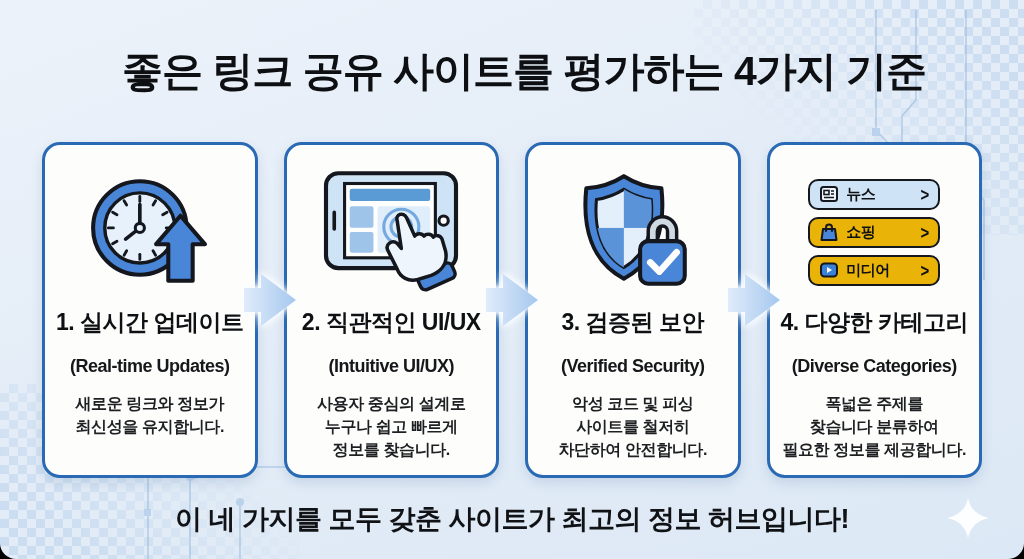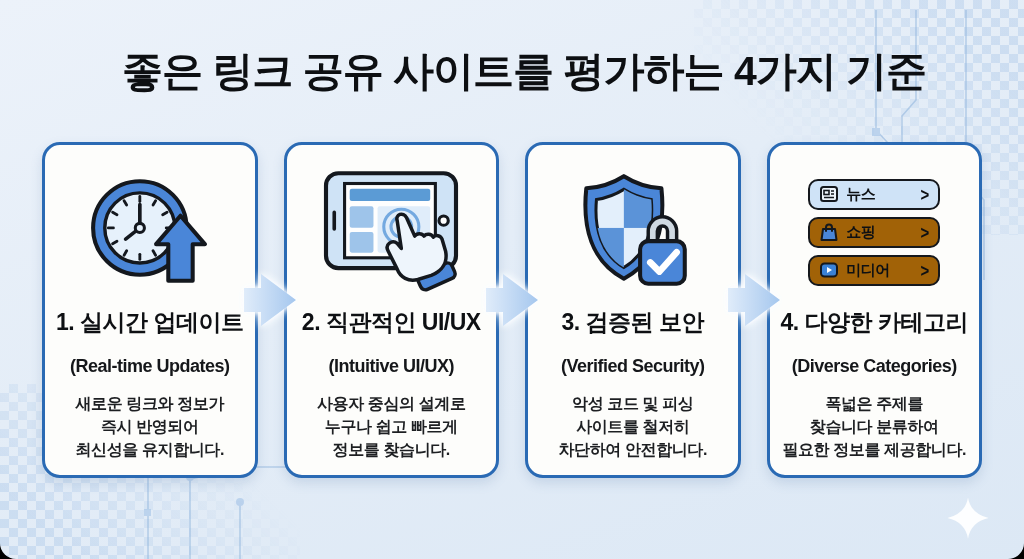--- a/index.html
+++ b/index.html
@@ -58,21 +58,21 @@
   .flow-arrow{
     position:absolute;top:272px;width:54px;height:56px;
     filter:drop-shadow(0 0 4px #fbfdff) drop-shadow(0 0 2px #fbfdff);
     pointer-events:none;
   }
   .arrow-1{left:244px;} .arrow-2{left:486px;} .arrow-3{left:728px;}
   
   .cat-stack{display:flex;flex-direction:column;gap:7px;width:132px;}
   .cat-btn{
     height:31px;border:2.5px solid #15181d;border-radius:10px;
-    background:#a16207;display:flex;align-items:center;gap:7px;
+    background:#eab308;display:flex;align-items:center;gap:7px;
     padding:0 9px;box-sizing:border-box;
   }
   .cat-btn.first{background:#cfe3f7;}
   .cat-label{font-size:15px;font-weight:800;color:#0e1013;letter-spacing:-0.5px;}
   .cat-chevron{margin-left:auto;font-size:15px;font-weight:800;color:#0e1013;transform:scaleY(1.2);}
 </style>
 </head>
 <body>
 
 <div id="page">
@@ -138,21 +138,20 @@
             <line x1="52" y1="54" x2="38" y2="65"></line>
           </g>
           <circle cx="52" cy="54" r="4.5" fill="#e6f1fb" stroke="#14181e" stroke-width="3"></circle>
           <polygon points="92,42 116,70 104,70 104,106 80,106 80,70 68,70" fill="#4a86d8" stroke="#14181e" stroke-width="4" stroke-linejoin="round"></polygon>
         </svg>
       </div>
       <div class="card-title">1. 실시간 업데이트</div>
       <div class="card-subtitle">(Real-time Updates)</div>
       <div class="card-body">
         <div>새로운 링크와 정보가</div>
-        <div>즉시 반영되어</div>
         <div>최신성을 유지합니다.</div>
       </div>
     </div>
 
     <div class="card">
       <div class="icon-area">
         <svg width="138" height="130" viewBox="0 0 132 126">
           <rect x="3" y="6" width="126" height="92" rx="12" fill="#cfe3f6" stroke="#14181e" stroke-width="4"></rect>
           <rect x="21" y="16" width="88" height="72" fill="#fefefe" stroke="#14181e" stroke-width="3"></rect>
           <rect x="26" y="21" width="78" height="12" rx="2" fill="#5b9bd5"></rect>
@@ -271,13 +270,14 @@
   <svg class="flow-arrow arrow-3" viewBox="0 0 54 56">
     <defs>
         <linearGradient id="ag3" x1="0" y1="0" x2="1" y2="0">
       <stop offset="0" stop-color="#e0ecfa"></stop>
           <stop offset="1" stop-color="#a5c7ee"></stop>
     </linearGradient>
       </defs>
     <polygon points="0,16 17,16 17,2 52,28 17,54 17,40 0,40" fill="url(#ag3)"></polygon>
   </svg>
 
+  <div class="footer-text">이 네 가지를 모두 갖춘 사이트가 최고의 정보 허브입니다!</div>
 </div>
 
 </body></html>

